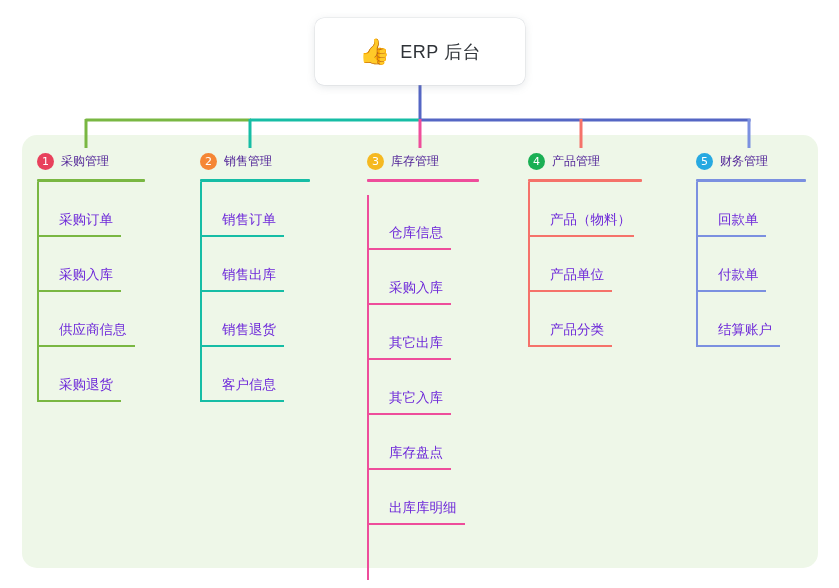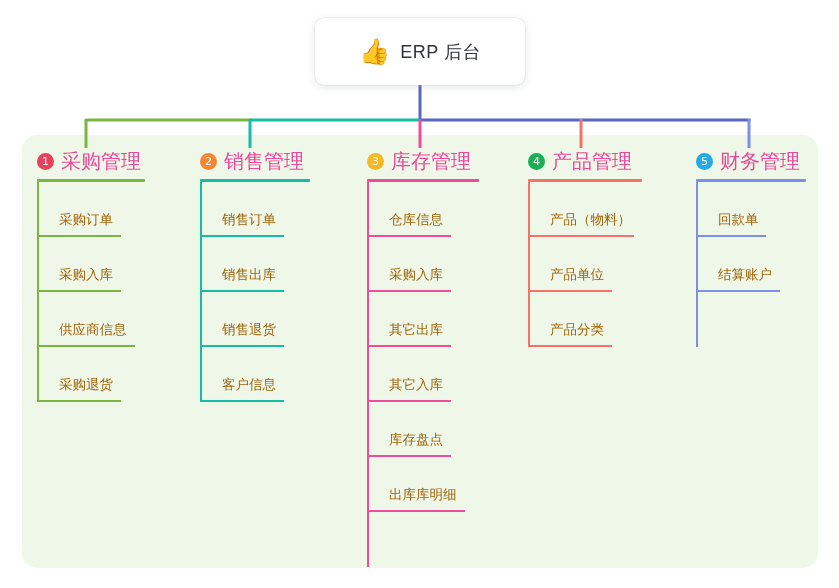--- a/index.html
+++ b/index.html
@@ -49,33 +49,33 @@
     display:flex;align-items:center;gap:7px;
     height:26px;white-space:nowrap;
   }
   .badge{
     width:17px;height:17px;border-radius:50%;
     display:flex;align-items:center;justify-content:center;
     color:#ffffff;font-size:11px;line-height:1;
     font-family:"DejaVu Sans",sans-serif;
     flex:0 0 auto;
   }
-  .col-title{font-size:20px;color:#ec4899;}
+  .col-title{font-size:12px;color:#4c1d95;}
   .col-rule{height:3px;margin-top:5px;border-radius:1px;}
 
   .items{position:relative;margin-top:0;}
   .spine{position:absolute;left:0;top:0;width:2px;}
   .item{
     position:relative;
     height:55px;
   }
   .item-label{
     position:absolute;
     left:22px;bottom:8px;
-    font-size:13.5px;color:#a16207;white-space:nowrap;
+    font-size:13.5px;color:#6d28d9;white-space:nowrap;
   }
   .item-rule{
     position:absolute;
     left:0;bottom:0;height:2px;
   }
 </style>
 </head>
 <body>
 
 <div id="canvas">
@@ -154,21 +154,21 @@
             <div class="item-rule" style="background: rgb(22, 189, 165); width: 84px;"></div>
           </div>
         </div>
       </div>
       <div class="col" style="left: 367px;">
         <div class="col-head">
           <span class="badge" style="background: rgb(245, 185, 33);">3</span>
           <span class="col-title">库存管理</span>
         </div>
         <div class="col-rule" style="background: rgb(238, 77, 155); width: 112px;"></div>
-        <div class="items" style="height: 385px;">
+        <div class="items" style="height: 385px; margin-top: 13px;">
           <div class="spine" style="background: rgb(238, 77, 155); height: 385px;"></div>
           <div class="item">
             <span class="item-label">仓库信息</span>
             <div class="item-rule" style="background: rgb(238, 77, 155); width: 84px;"></div>
           </div>
           <div class="item">
             <span class="item-label">采购入库</span>
             <div class="item-rule" style="background: rgb(238, 77, 155); width: 84px;"></div>
           </div>
           <div class="item">
@@ -217,20 +217,24 @@
           <span class="col-title">财务管理</span>
         </div>
         <div class="col-rule" style="background: rgb(123, 144, 224); width: 110px;"></div>
         <div class="items" style="height: 165px;">
           <div class="spine" style="background: rgb(123, 144, 224); height: 165px;"></div>
           <div class="item">
             <span class="item-label">回款单</span>
             <div class="item-rule" style="background: rgb(123, 144, 224); width: 70px;"></div>
           </div>
           <div class="item">
+            <span class="item-label">付款单</span>
+            <div class="item-rule" style="background: rgb(123, 144, 224); width: 70px;"></div>
+          </div>
+          <div class="item">
             <span class="item-label">结算账户</span>
             <div class="item-rule" style="background: rgb(123, 144, 224); width: 84px;"></div>
           </div>
         </div>
       </div>
     </div>
 
 </div>
 
 </body></html>

